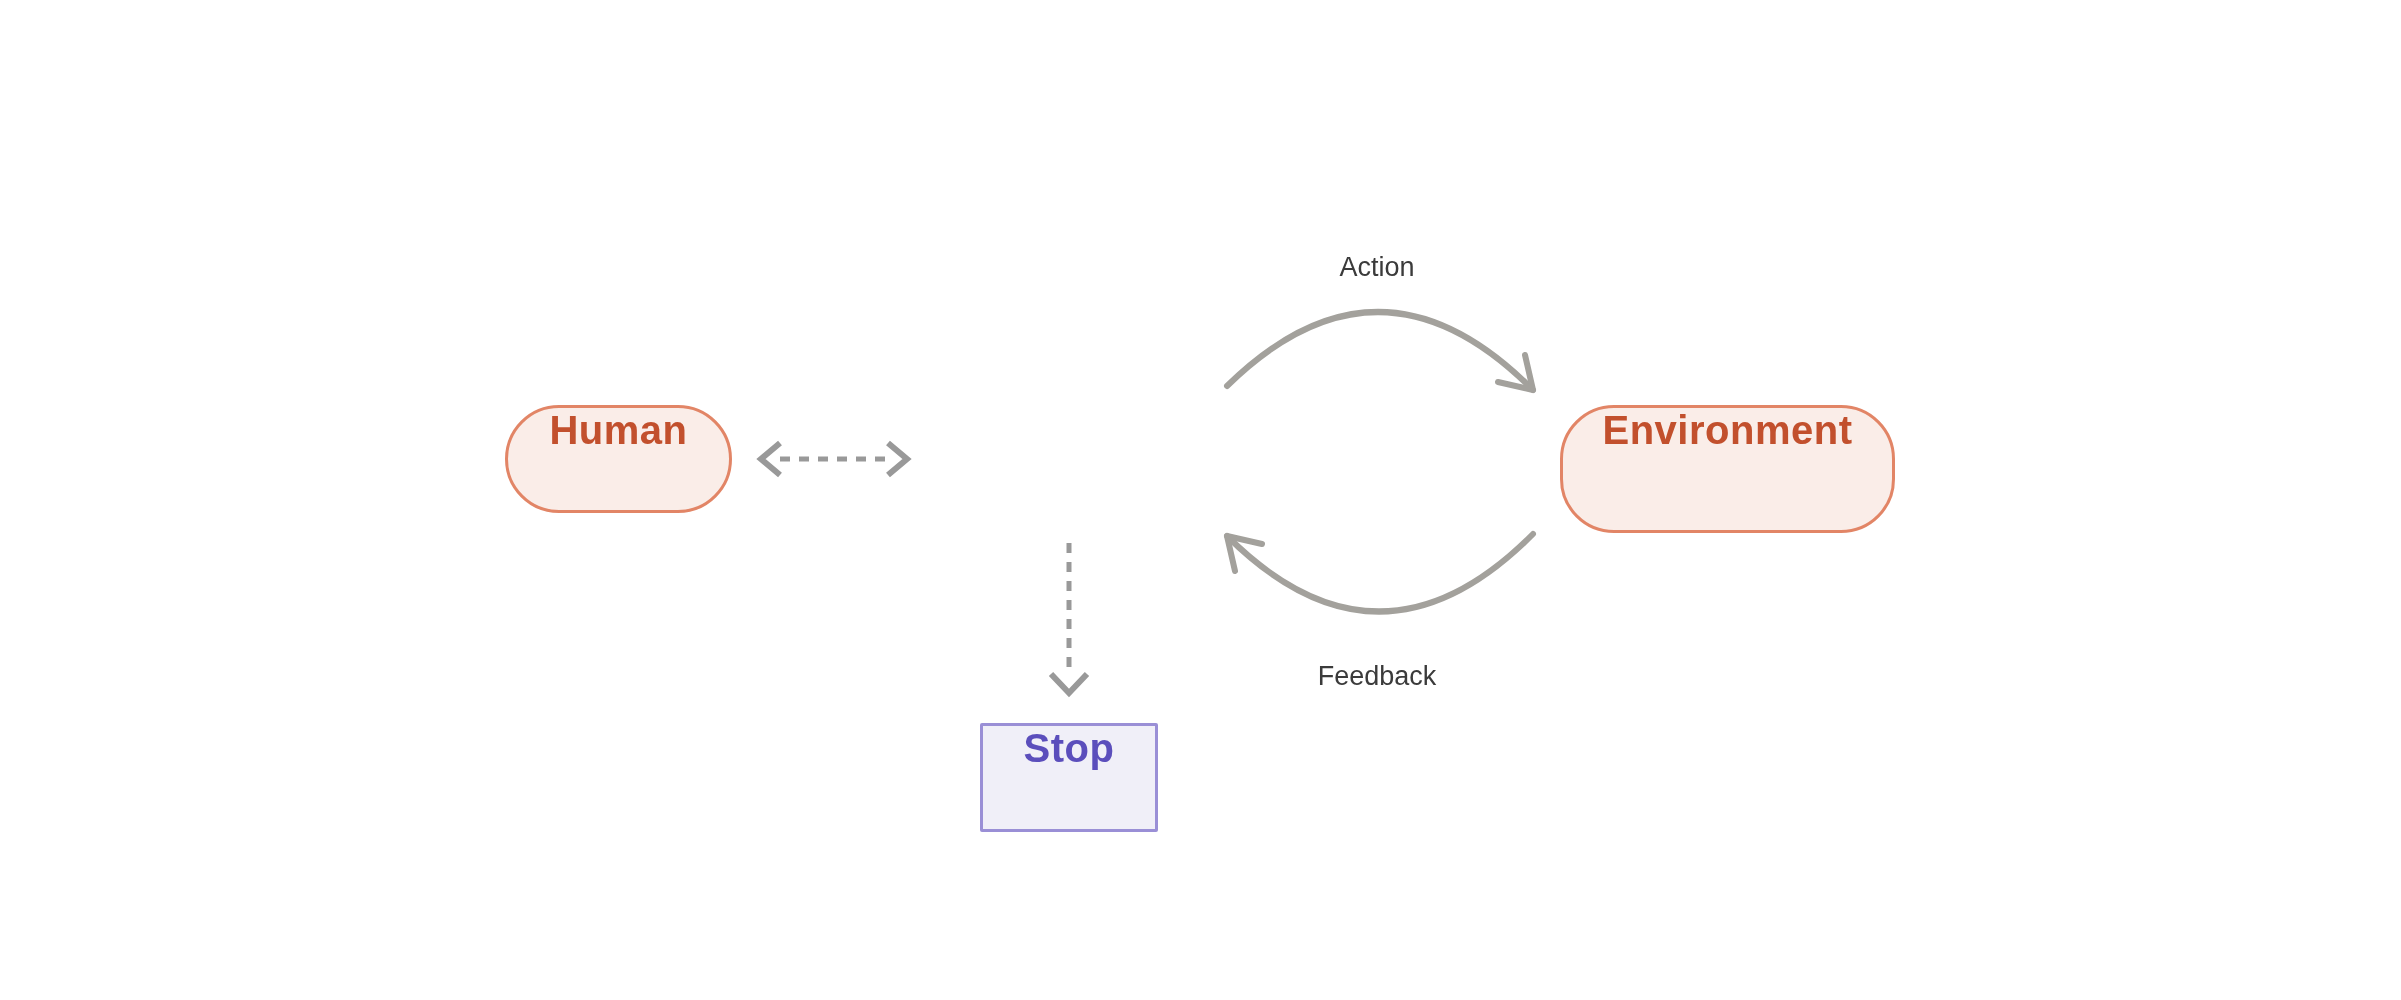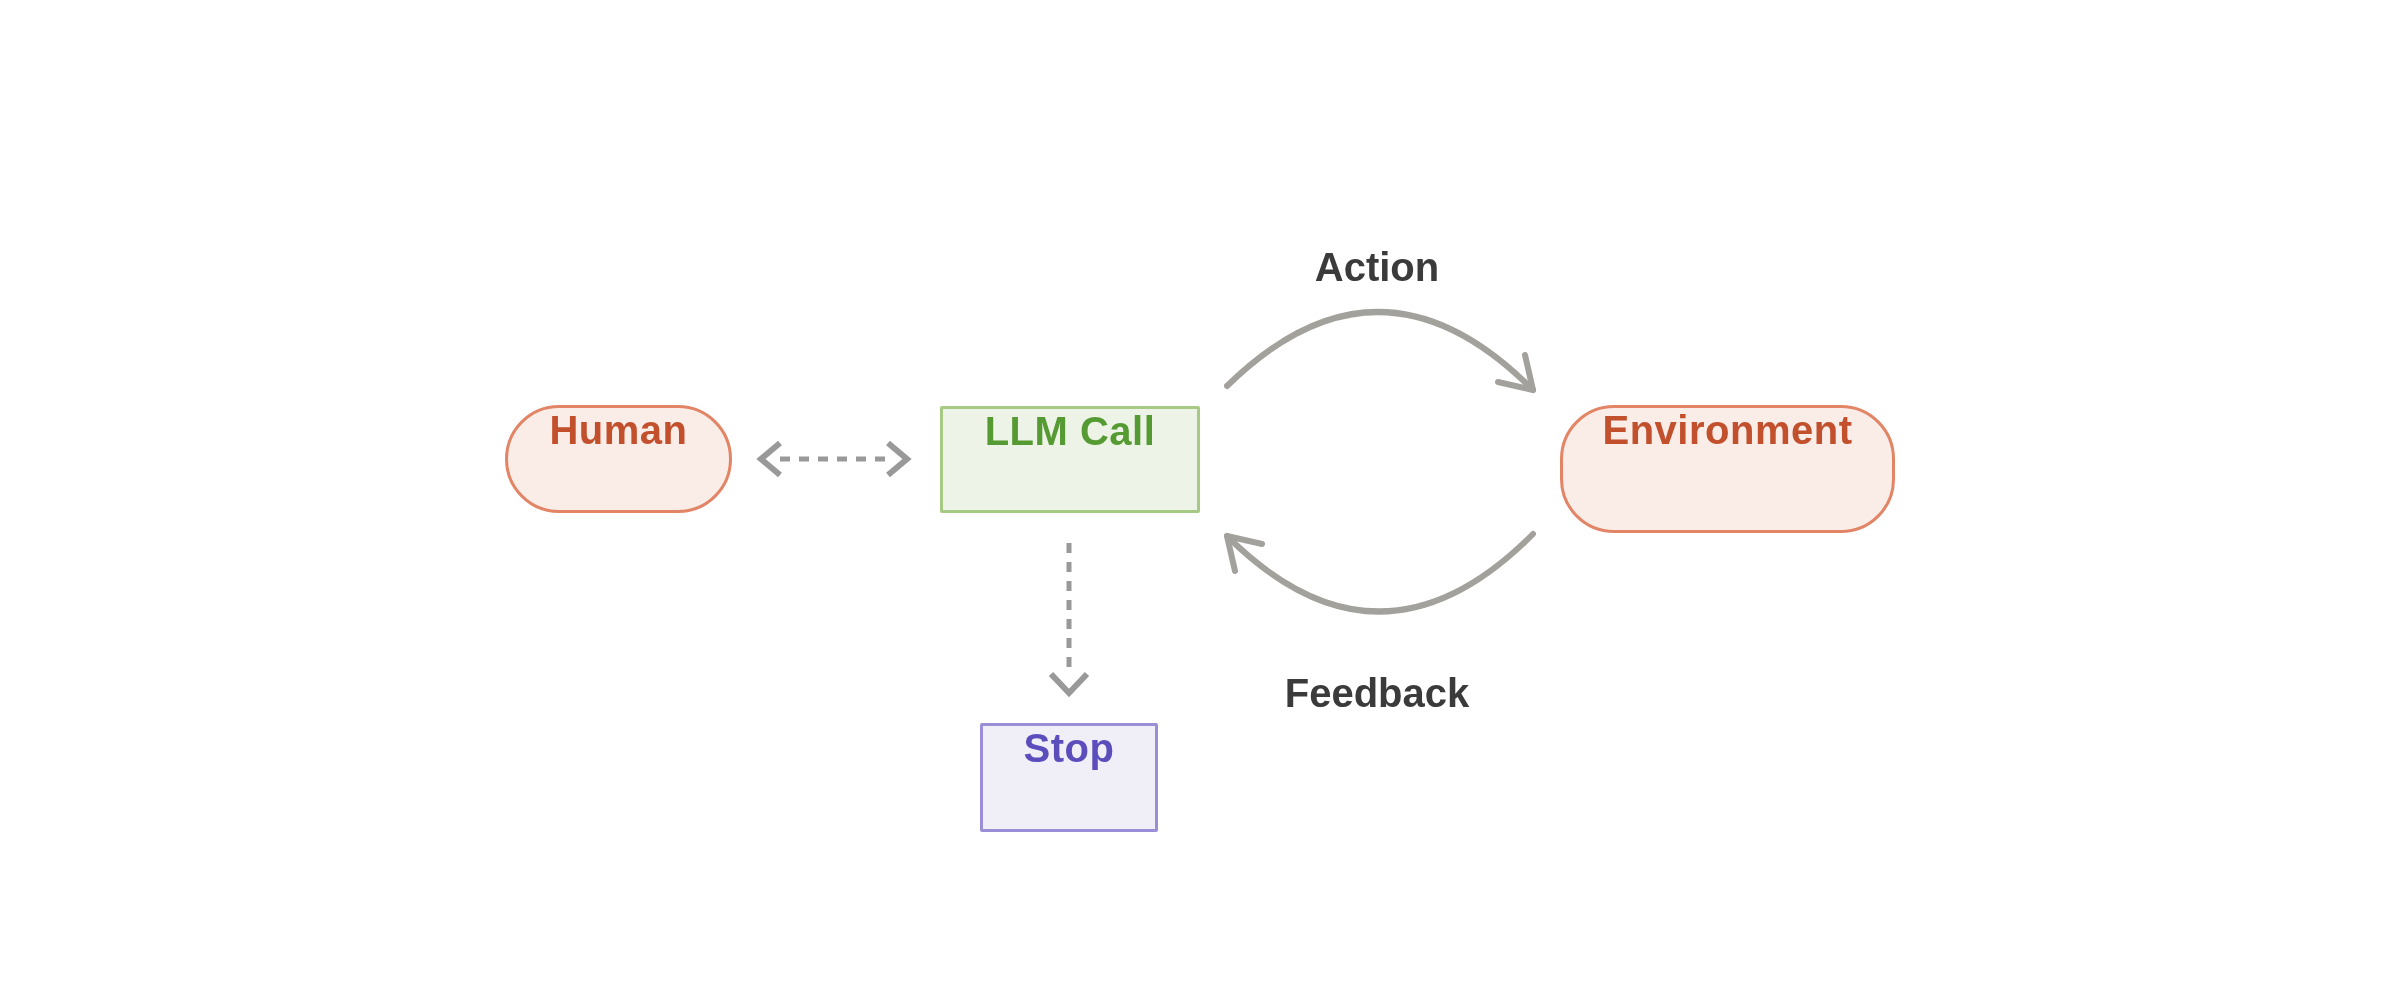--- a/index.html
+++ b/index.html
@@ -49,26 +49,26 @@
     left: 980px; top: 723px; width: 178px; height: 109px;
     background: var(--stop-fill, #F0EFF8);
     border: 3px solid var(--stop-border, #9A8FD6);
     color: var(--stop-text, #5B4EBC);
     border-radius: 2px;
   }
   .edge-label {
     position: absolute;
     transform: translate(-50%, -50%);
     color: var(--label-text, #3B3B3B);
-    font-size: 40px;
-    font-weight: 700;
+    font-size: 27px;
+    font-weight: 400;
     white-space: nowrap;
   }
   .label-action { left: 1377px; top: 267px; }
-  .label-feedback { left: 1377px; top: 693px; }
+  .label-feedback { left: 1377px; top: 676px; }
 
   .curve-stroke {
     fill: none;
     stroke: var(--arrow-gray, #A3A19C);
     stroke-width: 6;
     stroke-linecap: round;
     stroke-linejoin: round;
   }
   .dash-stroke {
     fill: none;
@@ -120,23 +120,20 @@
     <g>
       <path class="curve-stroke" d="M 1533 534 Q 1380 688 1227 536"></path>
       <polyline class="curve-head" points="1235,571 1227,536 1262,544"></polyline>
     </g>
   </svg>
 
   <div class="node node-pill node-human">
     <span>Human</span>
   </div>
 
-  <div class="node node-llm-call">
-    <span>LLM Call</span>
-  </div>
 
   <div class="node node-pill node-environment">
     <span>Environment</span>
   </div>
 
   <div class="node node-stop">
     <span>Stop</span>
   </div>
 
   <div class="edge-label label-action">Action</div>

